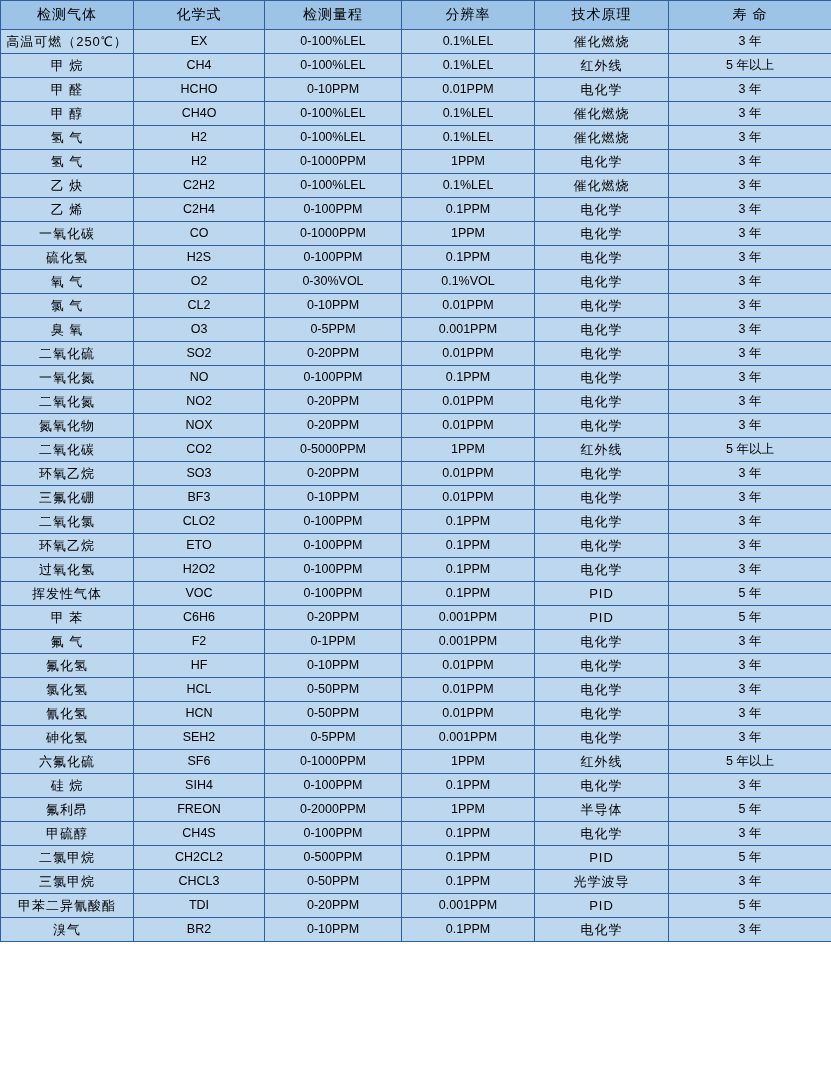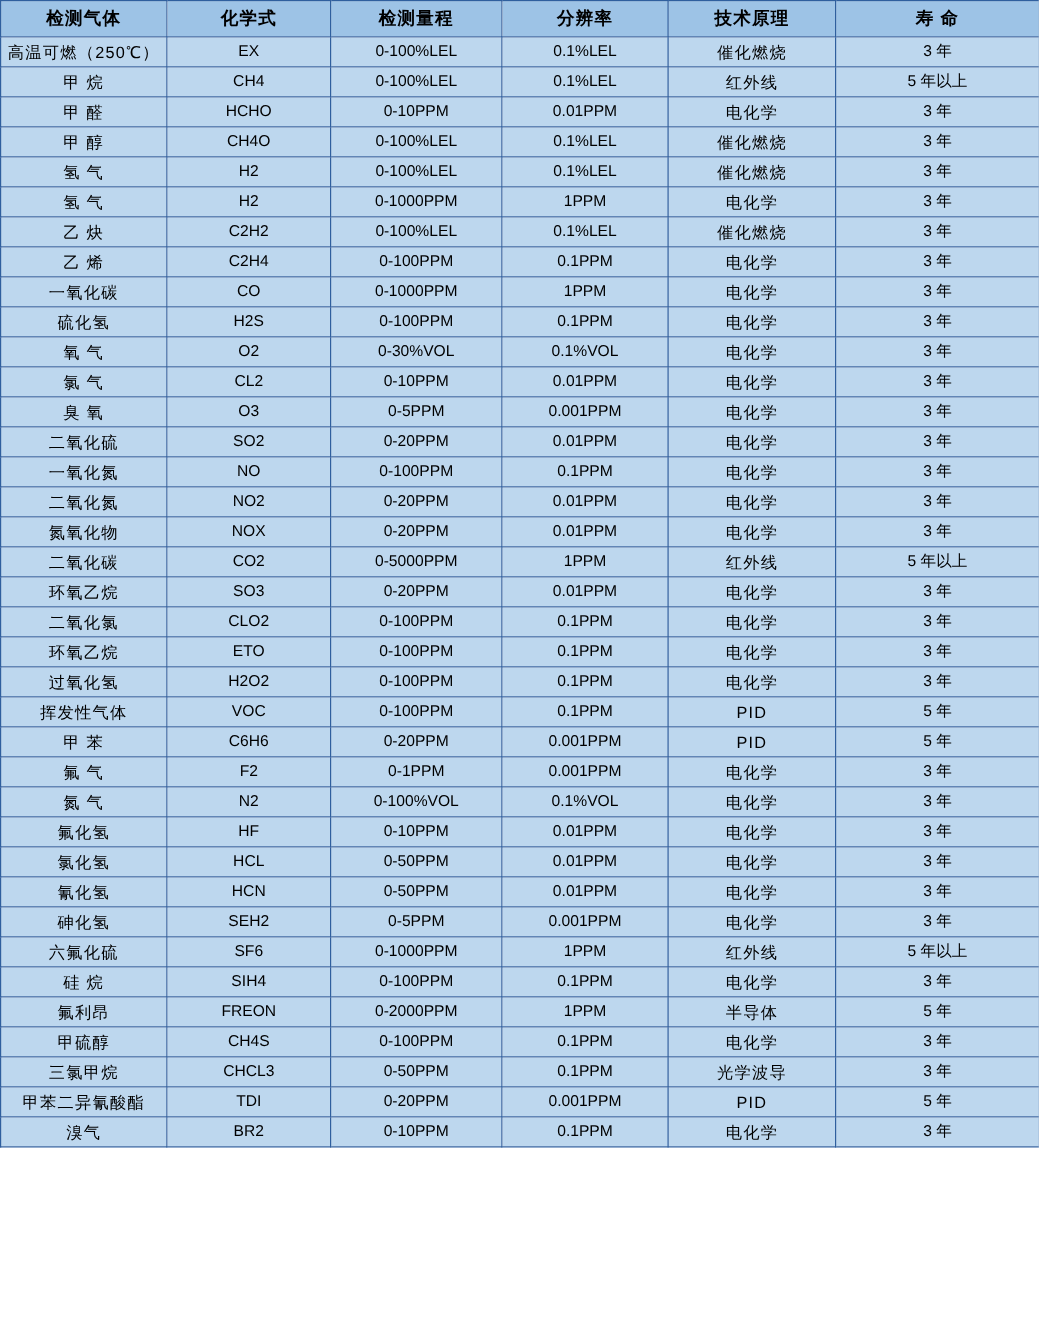--- a/index.html
+++ b/index.html
@@ -22,21 +22,21 @@
     border: 1px solid #2f5f9e;
     text-align: center;
     vertical-align: middle;
     color: #000000;
     white-space: nowrap;
     overflow: hidden;
   }
   table.gas-table th {
     background: #9dc3e6;
     font-size: 14px;
-    font-weight: bold;
+    font-weight: normal;
     height: 26px;
     letter-spacing: 1px;
   }
   table.gas-table td {
     background: #bdd7ee;
     font-size: 12.5px;
     height: 21px;
     line-height: 21px;
   }
   table.gas-table td.cn {
@@ -220,20 +220,28 @@
       </tr>
       <tr>
         <td class="cn">环氧乙烷</td>
         <td>SO3</td>
         <td>0-20PPM</td>
         <td>0.01PPM</td>
         <td class="cn">电化学</td>
         <td>3 年</td>
       </tr>
       <tr>
+        <td class="cn">三氟化硼</td>
+        <td>BF3</td>
+        <td>0-10PPM</td>
+        <td>0.01PPM</td>
+        <td class="cn">电化学</td>
+        <td>3 年</td>
+      </tr>
+      <tr>
         <td class="cn">二氧化氯</td>
         <td>CLO2</td>
         <td>0-100PPM</td>
         <td>0.1PPM</td>
         <td class="cn">电化学</td>
         <td>3 年</td>
       </tr>
       <tr>
         <td class="cn">环氧乙烷</td>
         <td>ETO</td>
@@ -268,28 +276,20 @@
       </tr>
       <tr>
         <td class="cn">氟 气</td>
         <td>F2</td>
         <td>0-1PPM</td>
         <td>0.001PPM</td>
         <td class="cn">电化学</td>
         <td>3 年</td>
       </tr>
       <tr>
-        <td class="cn">氮 气</td>
-        <td>N2</td>
-        <td>0-100%VOL</td>
-        <td>0.1%VOL</td>
-        <td class="cn">电化学</td>
-        <td>3 年</td>
-      </tr>
-      <tr>
         <td class="cn">氟化氢</td>
         <td>HF</td>
         <td>0-10PPM</td>
         <td>0.01PPM</td>
         <td class="cn">电化学</td>
         <td>3 年</td>
       </tr>
       <tr>
         <td class="cn">氯化氢</td>
         <td>HCL</td>
@@ -338,20 +338,28 @@
         <td class="cn">半导体</td>
         <td>5 年</td>
       </tr>
       <tr>
         <td class="cn">甲硫醇</td>
         <td>CH4S</td>
         <td>0-100PPM</td>
         <td>0.1PPM</td>
         <td class="cn">电化学</td>
         <td>3 年</td>
+      </tr>
+      <tr>
+        <td class="cn">二氯甲烷</td>
+        <td>CH2CL2</td>
+        <td>0-500PPM</td>
+        <td>0.1PPM</td>
+        <td class="cn">PID</td>
+        <td>5 年</td>
       </tr>
       <tr>
         <td class="cn">三氯甲烷</td>
         <td>CHCL3</td>
         <td>0-50PPM</td>
         <td>0.1PPM</td>
         <td class="cn">光学波导</td>
         <td>3 年</td>
       </tr>
       <tr>

